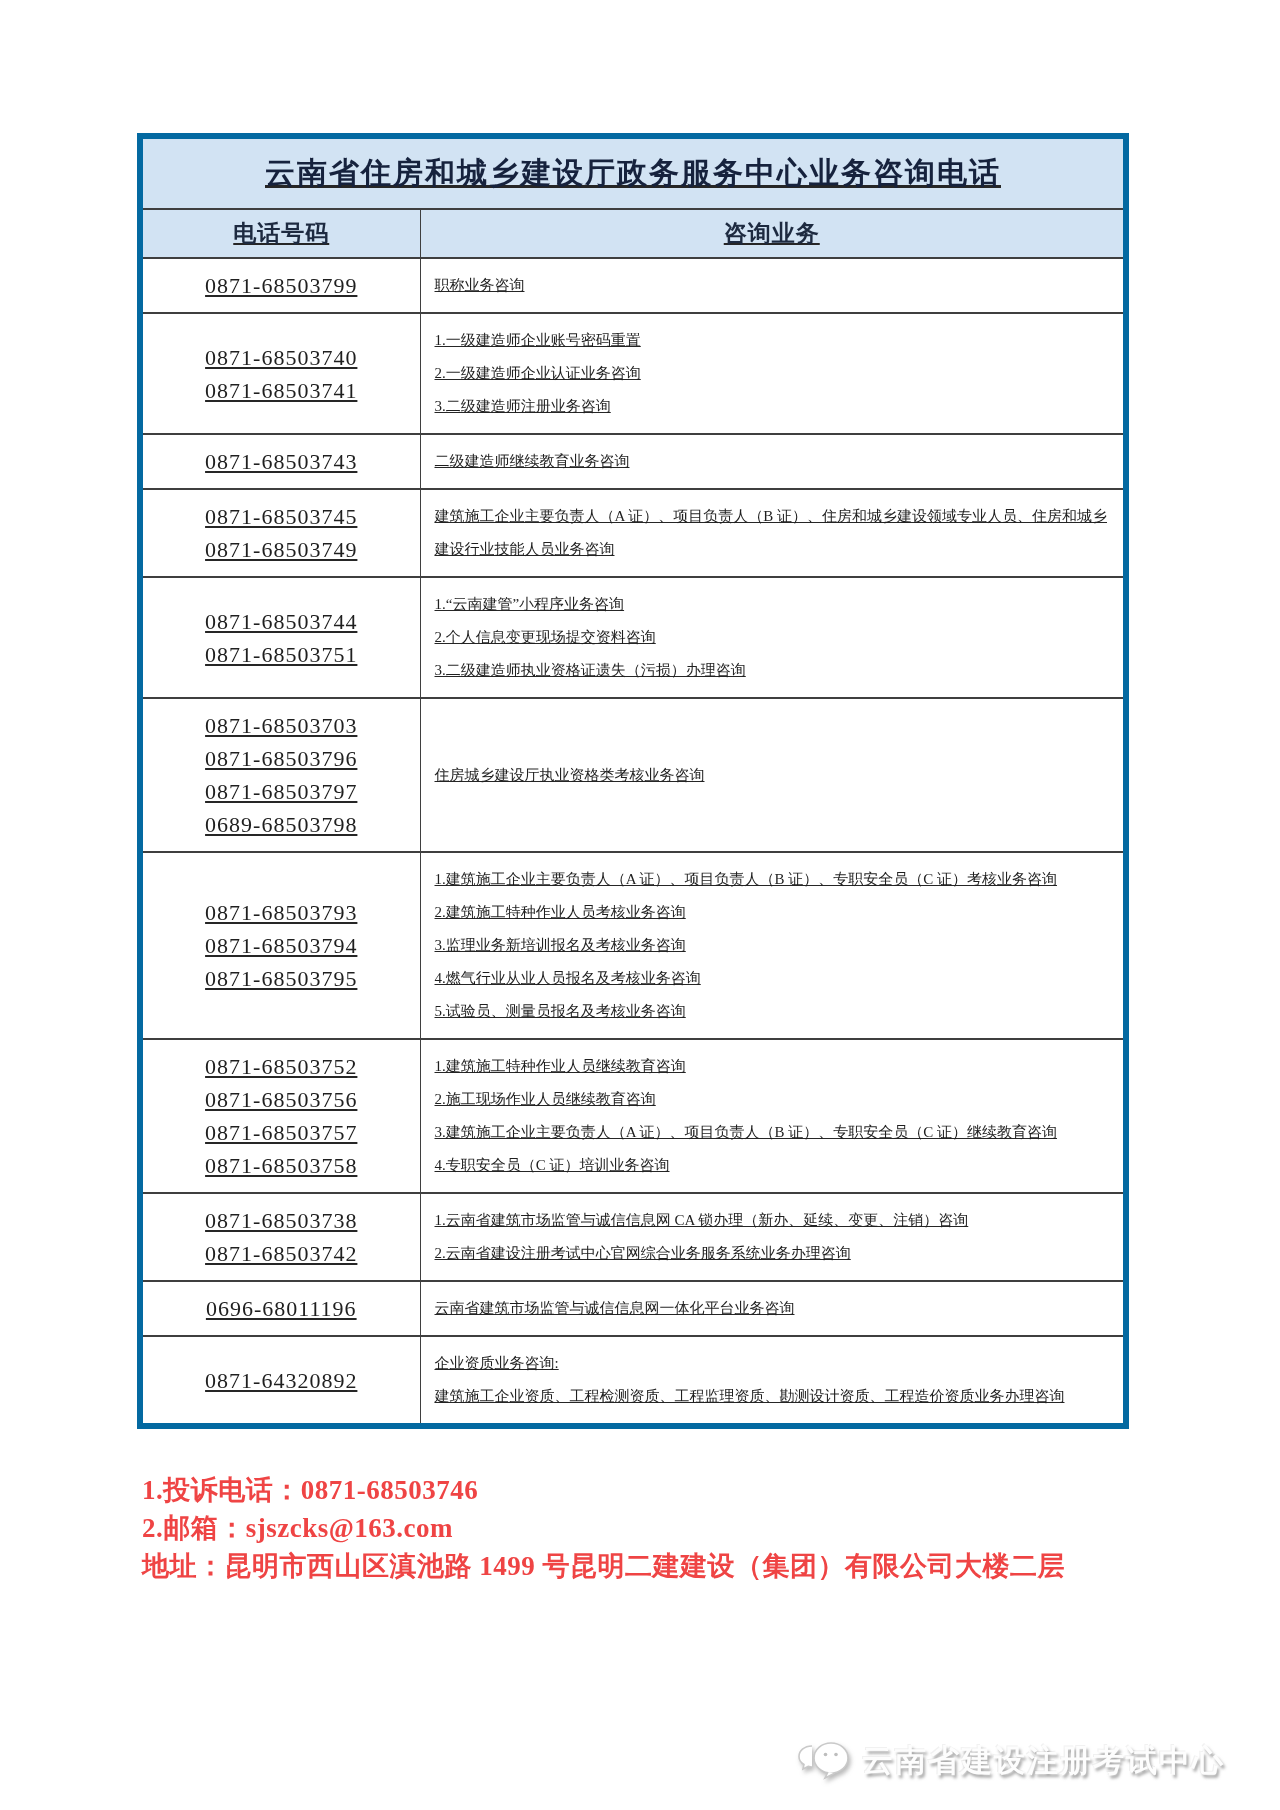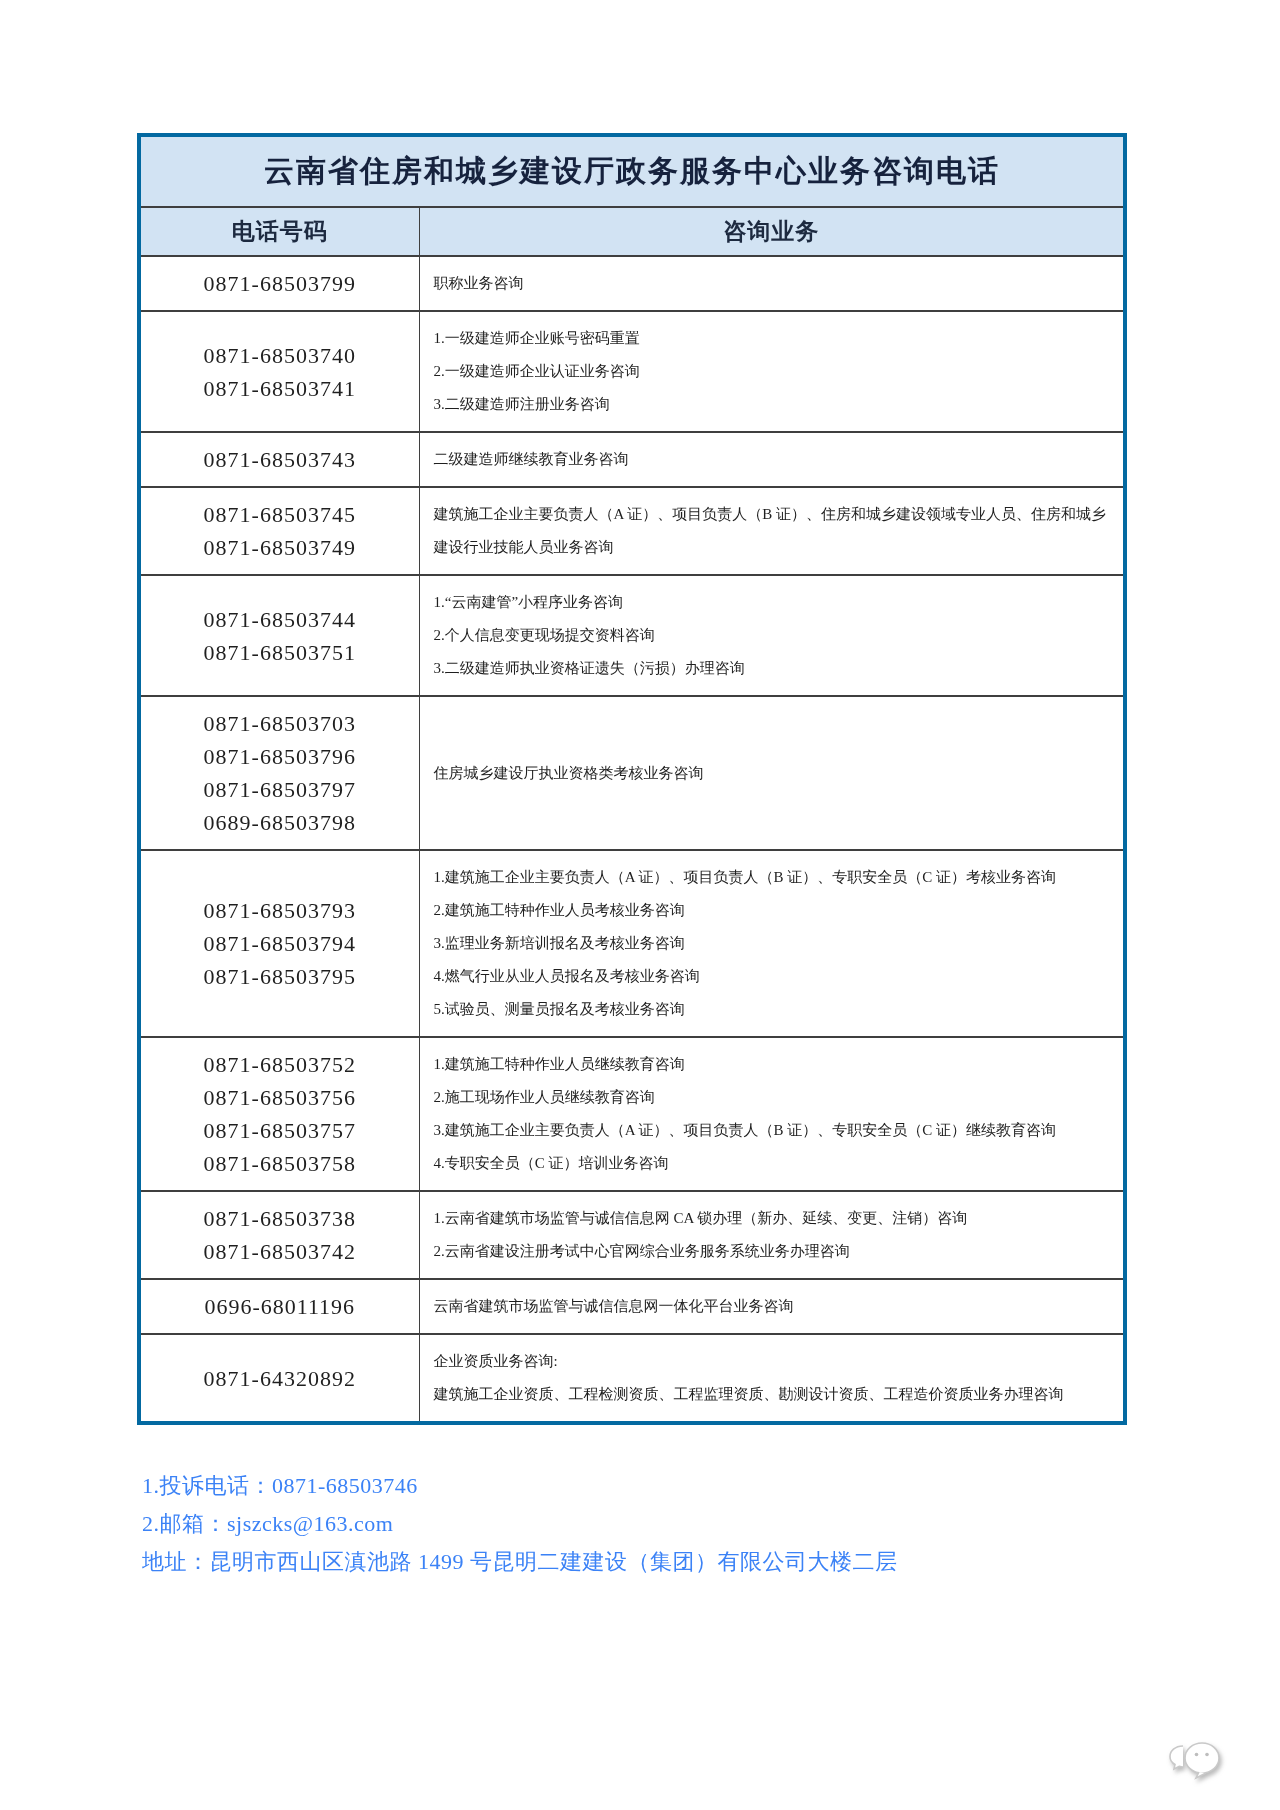--- a/index.html
+++ b/index.html
@@ -18,21 +18,21 @@
     border-collapse:collapse;
     table-layout:fixed;
   }
   .main-table col.c1{width:280px;}
   .main-table col.c2{width:706px;}
   .main-table th,.main-table td{
     border:1px solid #3f3f3f;
     vertical-align:middle;
   }
   .main-table tr{border-top:2px solid #3f3f3f;border-bottom:2px solid #3f3f3f;}
-  .main-table{border:4px solid #0369a1;}
+  .main-table{border:6px solid #0369a1;text-decoration:underline;}
 
   th.title-cell{
     background:#d2e3f3;
     font-size:30px;
     font-weight:bold;
     color:#16223d;
     letter-spacing:2px;
     padding:14px 6px;
     text-align:center;
   }
@@ -69,24 +69,25 @@
   .service-line.num{
     padding-left:1.45em;
     text-indent:-1.45em;
   }
 
   .footer{
     margin-top:42px;
     margin-left:5px;
   }
   .footer-line{
-    font-size:22px;
+    font-size:27px;
     line-height:38px;
-    color:#3b82f6;
+    color:#ef4444;
     letter-spacing:0.5px;
+    font-weight:bold;
   }
 
   .watermark{
     position:absolute;
     right:55px;
     top:1738px;
     display:flex;
     align-items:center;
     gap:8px;
   }
@@ -245,13 +246,14 @@
 <div class="watermark">
   <span class="wm-icon">
     <svg width="56" height="42" viewBox="0 0 56 42">
       <path d="M14 8 C6 8 1 13 1 18.5 C1 22 3 24.8 6 26.5 L5 31 L10.2 28.4 C11.4 28.7 12.7 29 14 29" fill="#ffffff" stroke="#c9c9c9" stroke-width="1.6"></path>
       <ellipse cx="33" cy="20" rx="17" ry="15" fill="#ffffff" stroke="#c9c9c9" stroke-width="1.6"></ellipse>
       <path d="M30 34 L27 40 L37 35" fill="#ffffff" stroke="#c9c9c9" stroke-width="1.6"></path>
       <circle cx="27.5" cy="16.5" r="1.8" fill="#bdbdbd"></circle>
       <circle cx="38" cy="16.5" r="1.8" fill="#bdbdbd"></circle>
     </svg>
   </span>
+  <span class="watermark-text">云南省建设注册考试中心</span>
 </div>
 
 </body></html>

